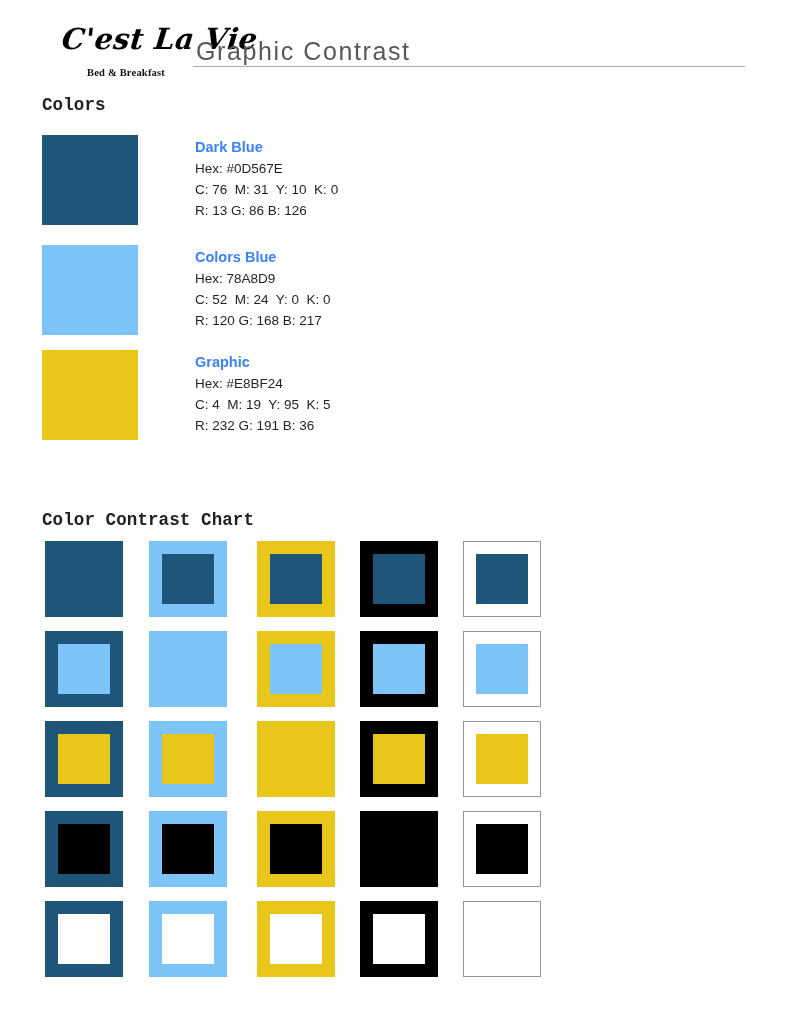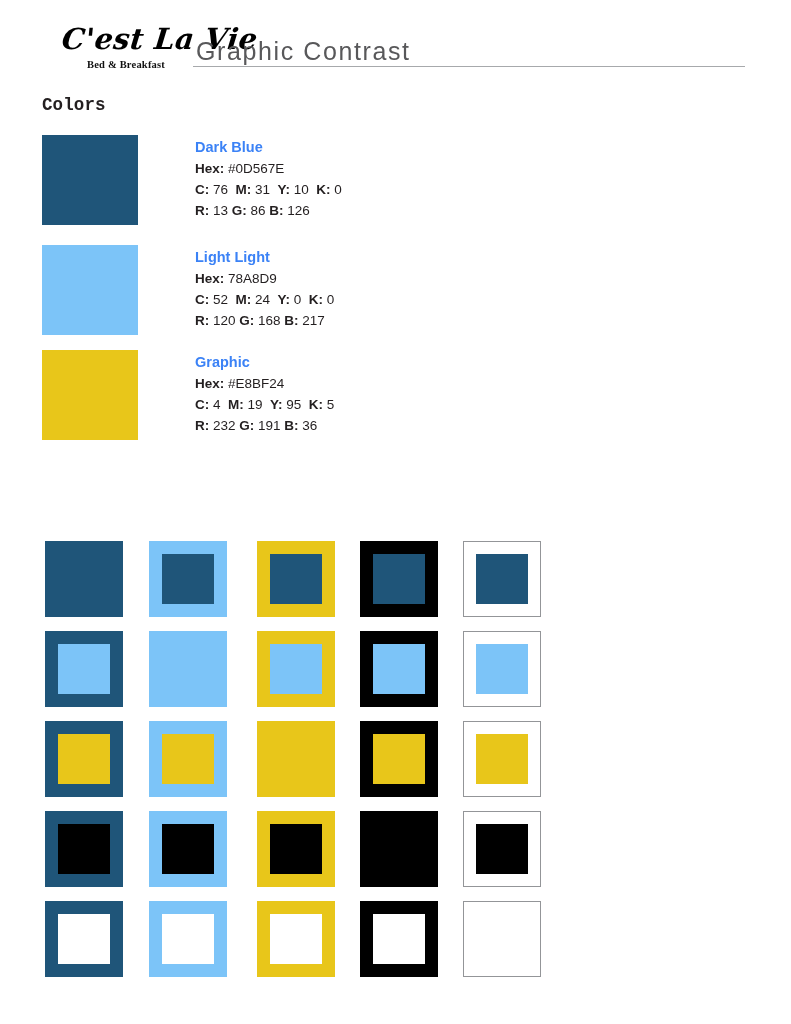--- a/index.html
+++ b/index.html
@@ -22,21 +22,21 @@
     font-style:italic; font-weight:700;
     font-size:29px; line-height:34px;
     color:#000; letter-spacing:.4px;
     transform:skewX(-6deg);
     white-space:nowrap;
   }
   .logo-sub {
     font-family:"Liberation Serif", serif;
     font-weight:700; font-size:10.5px;
     line-height:13px; color:#111;
-    letter-spacing:.2px; margin-top:2px;
+    letter-spacing:.2px; margin-top:10px;
     white-space:nowrap;
   }
   .header-title {
     position:absolute; left:196px; top:36px;
     font-size:25px; line-height:30px;
     font-weight:300; color:#58585a;
     letter-spacing:1.6px; white-space:nowrap;
   }
   .header-rule {
     position:absolute; left:193px; top:66px;
@@ -66,21 +66,21 @@
     white-space:nowrap;
   }
   .color-name {
     font-size:14.5px; font-weight:700;
     color:#3b82f6; line-height:21px;
   }
   .color-line {
     font-size:13.5px; color:#231f20;
     line-height:21px; font-weight:400;
   }
-  .color-line b { font-weight:700; }
+  .color-line b { font-weight:400; }
 
   
   .contrast-grid {
     position:absolute; left:45px; top:541px;
   }
   .cg-row { position:relative; height:90px; }
   .cg-cell {
     position:absolute; top:0;
     width:78px; height:76px;
   }
@@ -112,37 +112,38 @@
         <div class="color-info">
           <div class="color-name">Dark Blue</div>
           <div class="color-line"><b>Hex:</b> #0D567E</div>
           <div class="color-line"><b>C:</b> 76&nbsp; <b>M:</b> 31&nbsp; <b>Y:</b> 10&nbsp; <b>K:</b> 0</div>
           <div class="color-line"><b>R:</b> 13 <b>G:</b> 86 <b>B:</b> 126</div>
         </div>
       </div>
       <div class="color-row" style="top: 245px;">
         <div class="color-swatch" style="background: rgb(124, 196, 248);"></div>
         <div class="color-info">
-          <div class="color-name">Light Light</div>
+          <div class="color-name">Colors Blue</div>
           <div class="color-line"><b>Hex:</b> 78A8D9</div>
           <div class="color-line"><b>C:</b> 52&nbsp; <b>M:</b> 24&nbsp; <b>Y:</b> 0&nbsp; <b>K:</b> 0</div>
           <div class="color-line"><b>R:</b> 120 <b>G:</b> 168 <b>B:</b> 217</div>
         </div>
       </div>
       <div class="color-row" style="top: 350px;">
         <div class="color-swatch" style="background: rgb(232, 198, 26);"></div>
         <div class="color-info">
           <div class="color-name">Graphic</div>
           <div class="color-line"><b>Hex:</b> #E8BF24</div>
           <div class="color-line"><b>C:</b> 4&nbsp; <b>M:</b> 19&nbsp; <b>Y:</b> 95&nbsp; <b>K:</b> 5</div>
           <div class="color-line"><b>R:</b> 232 <b>G:</b> 191 <b>B:</b> 36</div>
         </div>
       </div>
     </div>
 
+  <div class="section-heading" id="heading-contrast">Color Contrast Chart</div>
 
   <div class="contrast-grid" id="contrast-container">
       <div class="cg-row">
         <div class="cg-cell" style="left: 0px; background: rgb(31, 85, 121);"></div>
         <div class="cg-cell" style="left: 104px; background: rgb(124, 196, 248);">
           <div class="cg-inner" style="background: rgb(31, 85, 121);"></div>
         </div>
         <div class="cg-cell" style="left: 212px; background: rgb(232, 198, 26);">
           <div class="cg-inner" style="background: rgb(31, 85, 121);"></div>
         </div>

